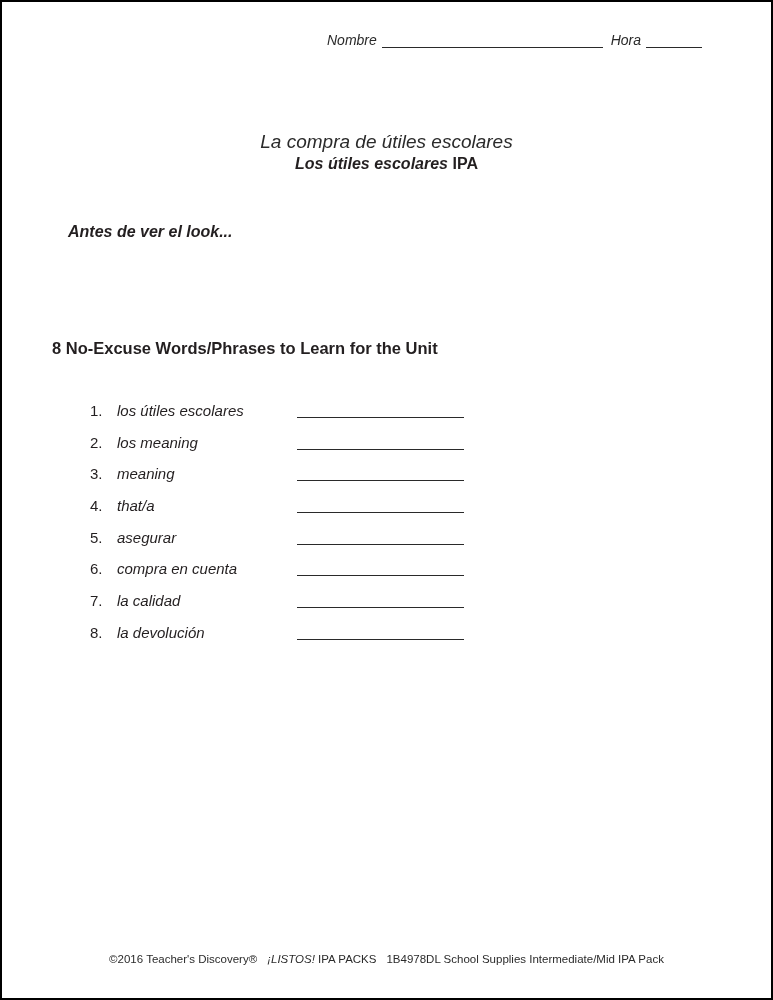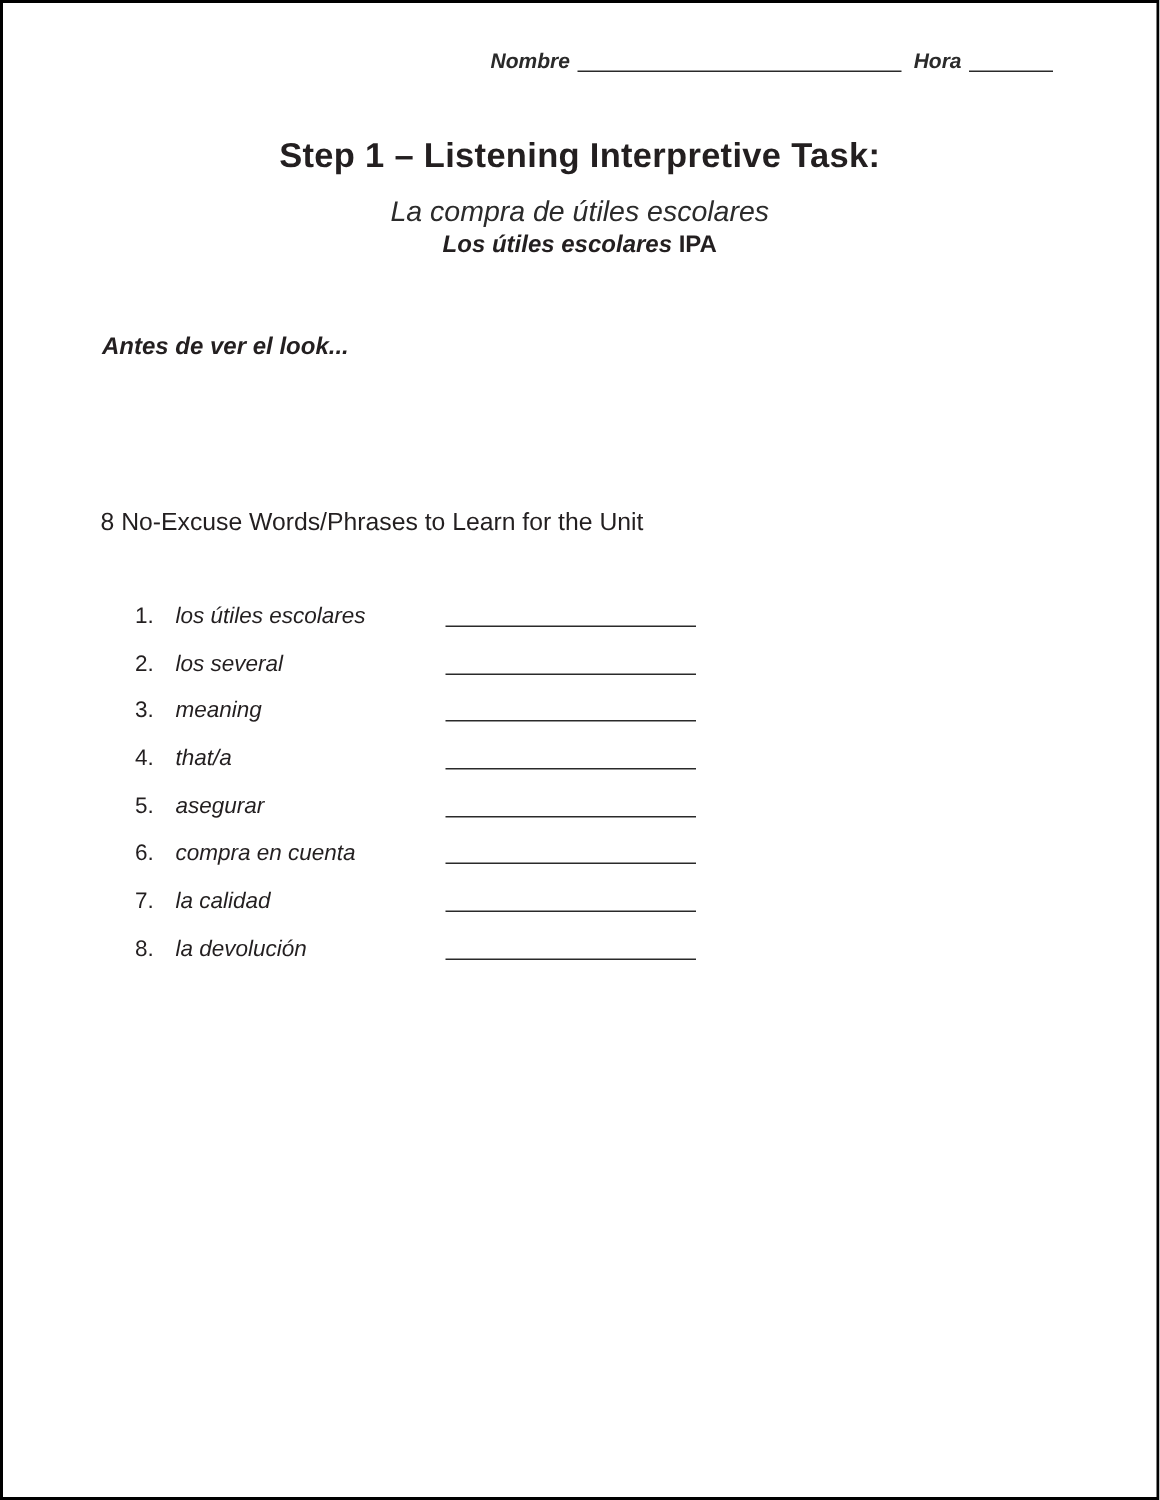--- a/index.html
+++ b/index.html
@@ -16,21 +16,21 @@
     background: #ffffff;
     border: 2px solid #000000;
   }
 
   
   .name-header {
     position: absolute; top: 29px; left: 325px; width: 375px; height: 17px;
     display: flex; align-items: flex-end;
     font-style: italic; font-size: 14px; color: #2a2a2a;
   }
-  .name-header .lbl { padding-bottom: 0px; white-space: nowrap; font-weight: bold; }
+  .name-header .lbl { padding-bottom: 0px; white-space: nowrap; }
   .blankline { border-bottom: 1.4px solid #2a2a2a; height: 14px; display: inline-block; }
   .name-header .line-name { flex: 1; margin-left: 5px; }
   .name-header .lbl-hora { margin-left: 8px; }
   .name-header .line-hora { width: 56px; margin-left: 5px; }
 
   
   .title {
     position: absolute; top: 88px; left: 0; width: 100%;
     text-align: center; font-size: 23px; font-weight: bold; letter-spacing: 0.2px;
   }
@@ -49,22 +49,22 @@
     position: absolute; top: 221px; left: 66px;
     font-size: 16px; font-weight: bold; font-style: italic;
   }
   .instructions {
     position: absolute; top: 254px; left: 66px; width: 648px;
     font-size: 15px; line-height: 22px;
   }
   .instructions a { color: #1064d2; text-decoration: none; }
 
   .list-heading {
-    position: absolute; top: 337px; left: 65px;
-    font-size: 16.5px; font-weight: normal; text-align: right;
+    position: absolute; top: 337px; left: 50px;
+    font-size: 16.5px; font-weight: bold; text-align: right;
   }
 
   
   .vocab-list { position: absolute; top: 400px; left: 88px; width: 400px; }
   .vocab-row { position: relative; height: 31.7px; }
   .vocab-row .num {
     position: absolute; left: 0; top: 0; width: 14px;
     font-size: 15px; text-align: left;
   }
   .vocab-row .term {
@@ -89,38 +89,37 @@
 
 <div class="page">
 
   <div class="name-header">
     <span class="lbl">Nombre</span>
     <span class="blankline line-name"></span>
     <span class="lbl lbl-hora">Hora</span>
     <span class="blankline line-hora"></span>
   </div>
 
-  <h1 class="title">Step 1 – Listening Interpretive Task:</h1>
   <div class="subtitle">La compra de útiles escolares</div>
   <div class="subtitle2"><span class="it">Los útiles escolares</span><span> IPA</span></div>
 
   <div class="section-heading">Antes de ver el look...</div>
 
 
   <div class="list-heading">8 No-Excuse Words/Phrases to Learn for the Unit</div>
 
   <div class="vocab-list">
     <div class="vocab-row">
       <span class="num">1.</span>
       <span class="term">los útiles escolares</span>
       <span class="answer-blank"></span>
     </div>
     <div class="vocab-row">
       <span class="num">2.</span>
-      <span class="term">los several</span>
+      <span class="term">los meaning</span>
       <span class="answer-blank"></span>
     </div>
     <div class="vocab-row">
       <span class="num">3.</span>
       <span class="term">meaning</span>
       <span class="answer-blank"></span>
     </div>
     <div class="vocab-row">
       <span class="num">4.</span>
       <span class="term">that/a</span>
@@ -141,14 +140,17 @@
       <span class="term">la calidad</span>
       <span class="answer-blank"></span>
     </div>
     <div class="vocab-row">
       <span class="num">8.</span>
       <span class="term">la devolución</span>
       <span class="answer-blank"></span>
     </div>
   </div>
 
+  <div class="footer">
+    <span>©2016 Teacher's Discovery®</span><span class="sep"></span><span class="it">¡LISTOS!</span><span> IPA PACKS</span><span class="sep"></span><span>1B4978DL School Supplies Intermediate/Mid IPA Pack</span>
+  </div>
 
 </div>
 
 </body></html>

